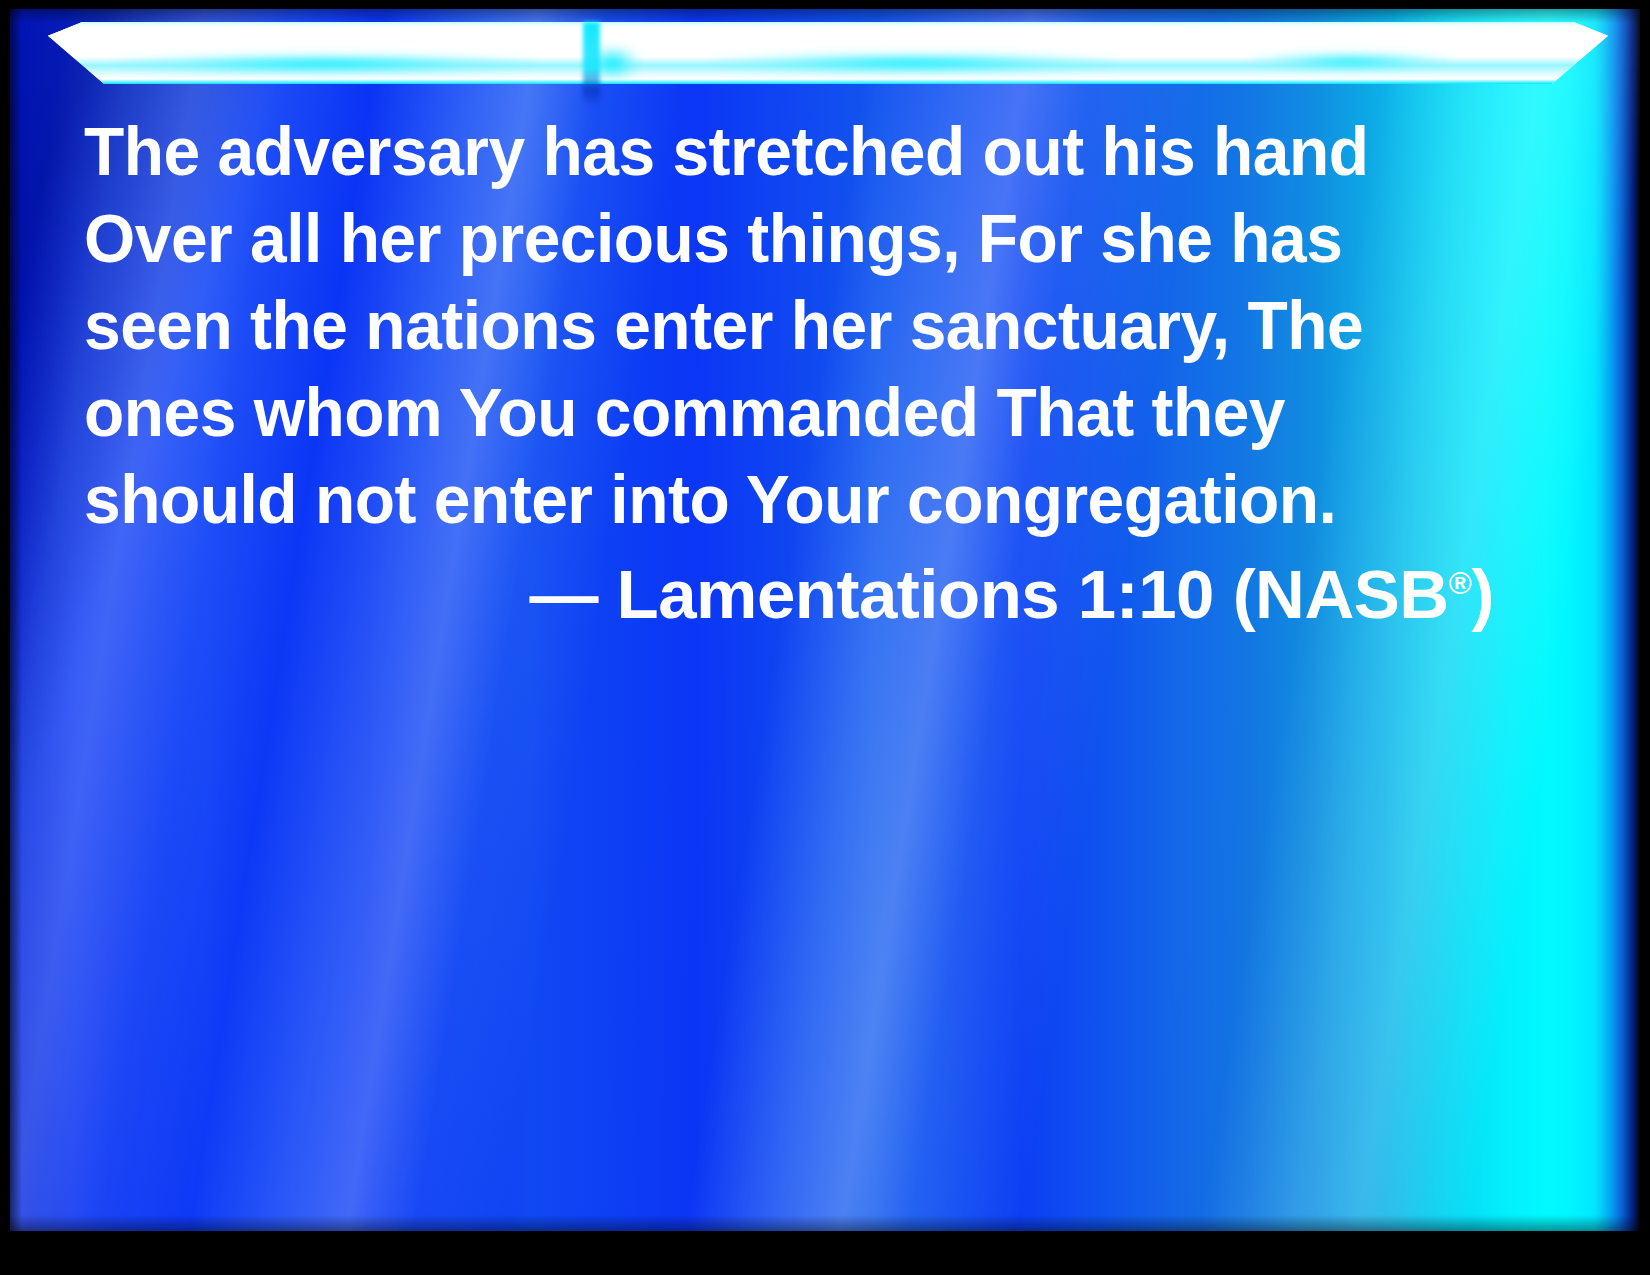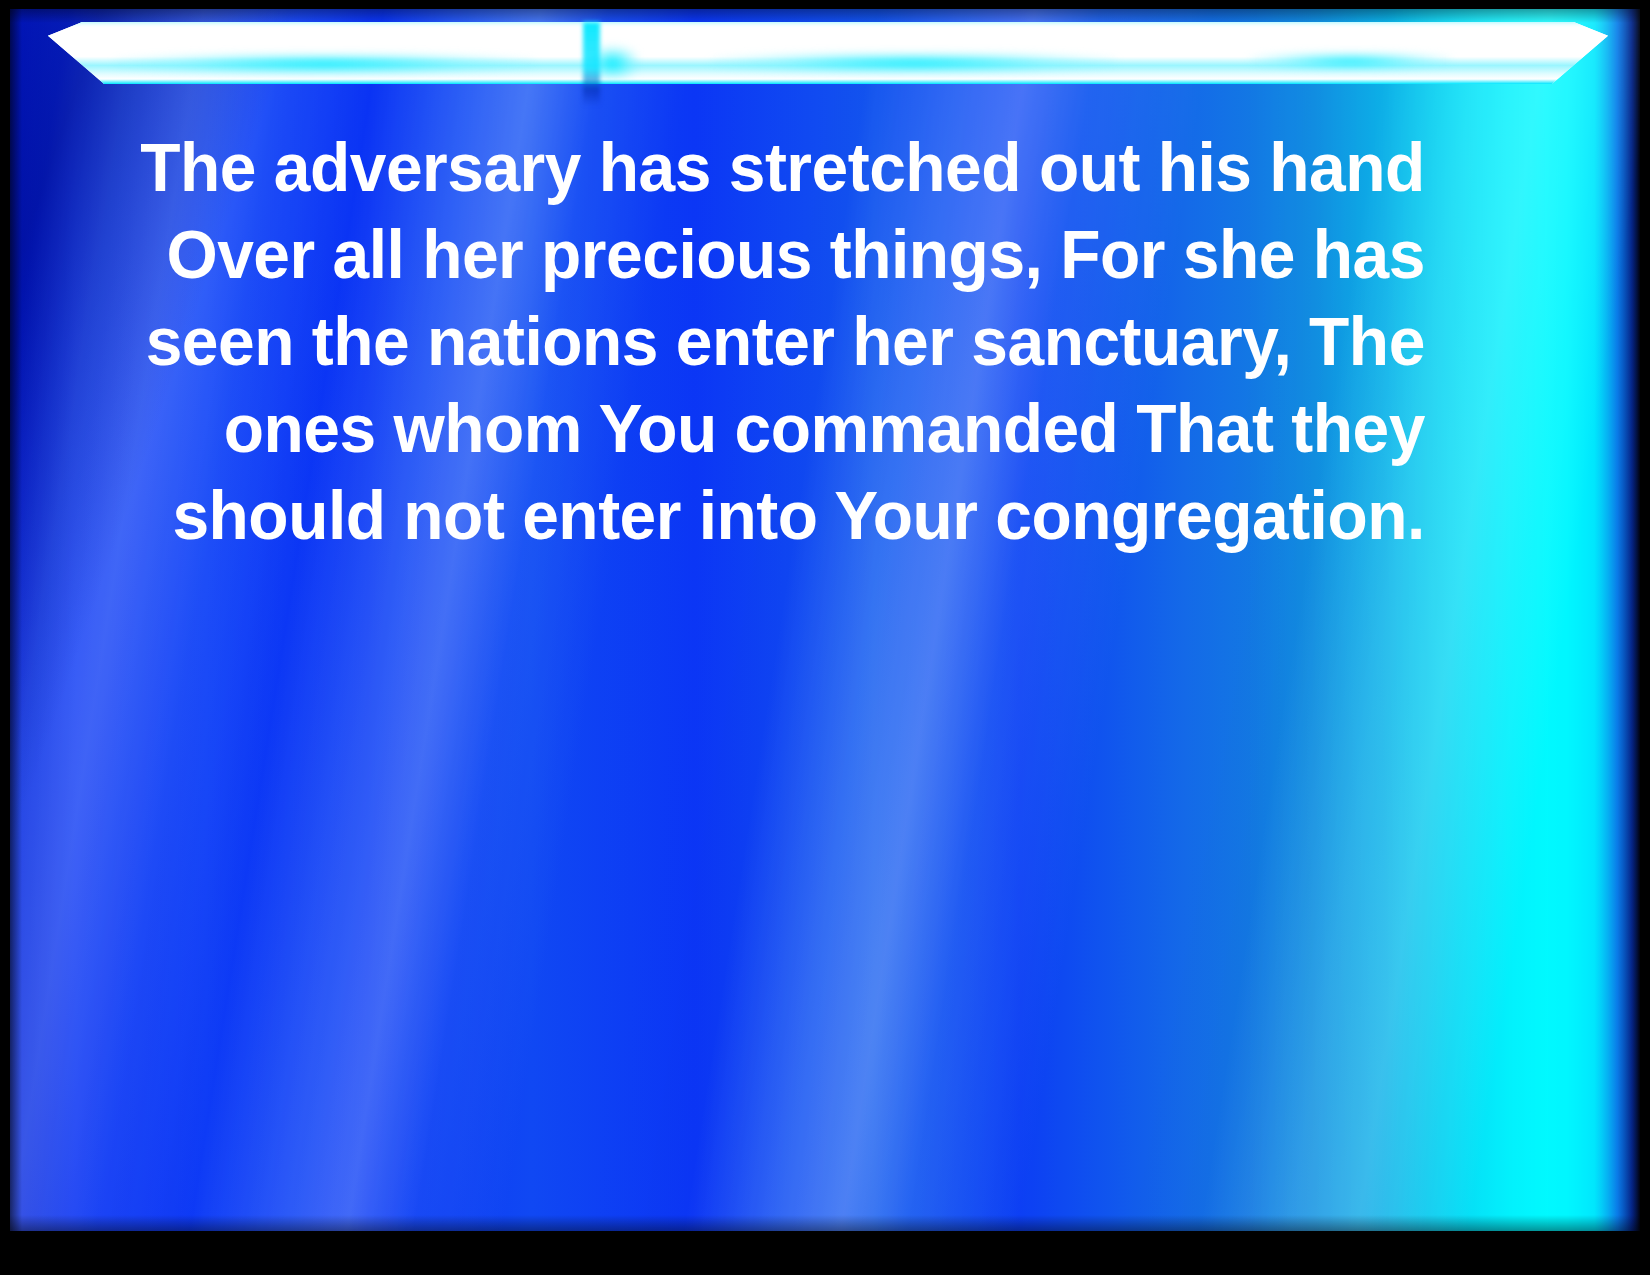--- a/index.html
+++ b/index.html
@@ -207,23 +207,22 @@
       rgba(0,225,255,0.75) 55%,
       rgba(0,40,170,0.55) 80%,
       rgba(0,18,120,0.0) 100%);
     filter: blur(2px);
   }
 
   
   .verse {
     position: absolute;
     left: 84px;
-    top: 124px;
+    top: 108px;
     width: 1404px;
-    text-align: right;
   }
 
   .verse-line {
     color: #FFFFFF;
     font-family: "Liberation Sans", sans-serif;
     font-weight: bold;
     font-size: 69px;
     line-height: 87px;
     letter-spacing: -0.5px;
     white-space: nowrap;
@@ -276,14 +275,15 @@
   <div class="banner-seam"></div>
 
   <div class="verse">
     <div class="verse-line">The adversary has stretched out his hand</div>
     <div class="verse-line">Over all her precious things, For she has</div>
     <div class="verse-line">seen the nations enter her sanctuary, The</div>
     <div class="verse-line">ones whom You commanded That they</div>
     <div class="verse-line">should not enter into Your congregation.</div>
   </div>
 
+  <div class="attribution"><span>—</span> <span>Lamentations</span> <span>1:10</span> <span>(NASB</span><sup>®</sup><span>)</span></div>
 
 </div>
 
 </body></html>

